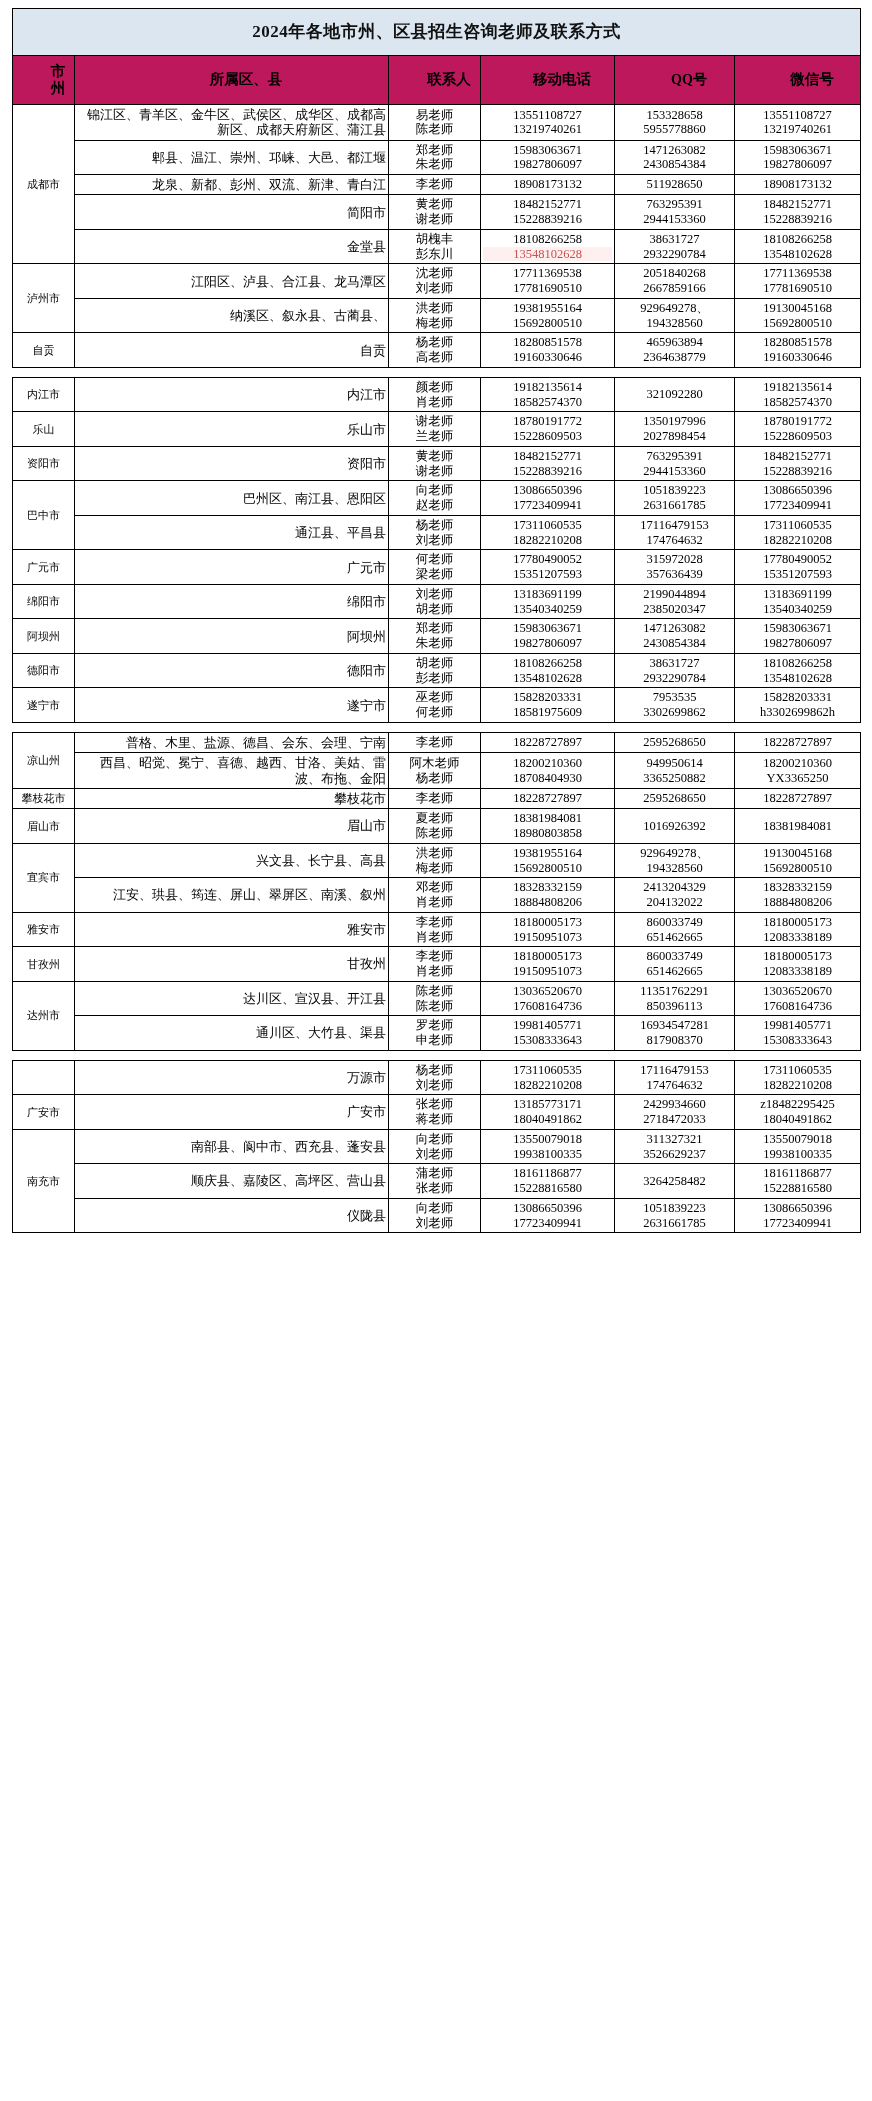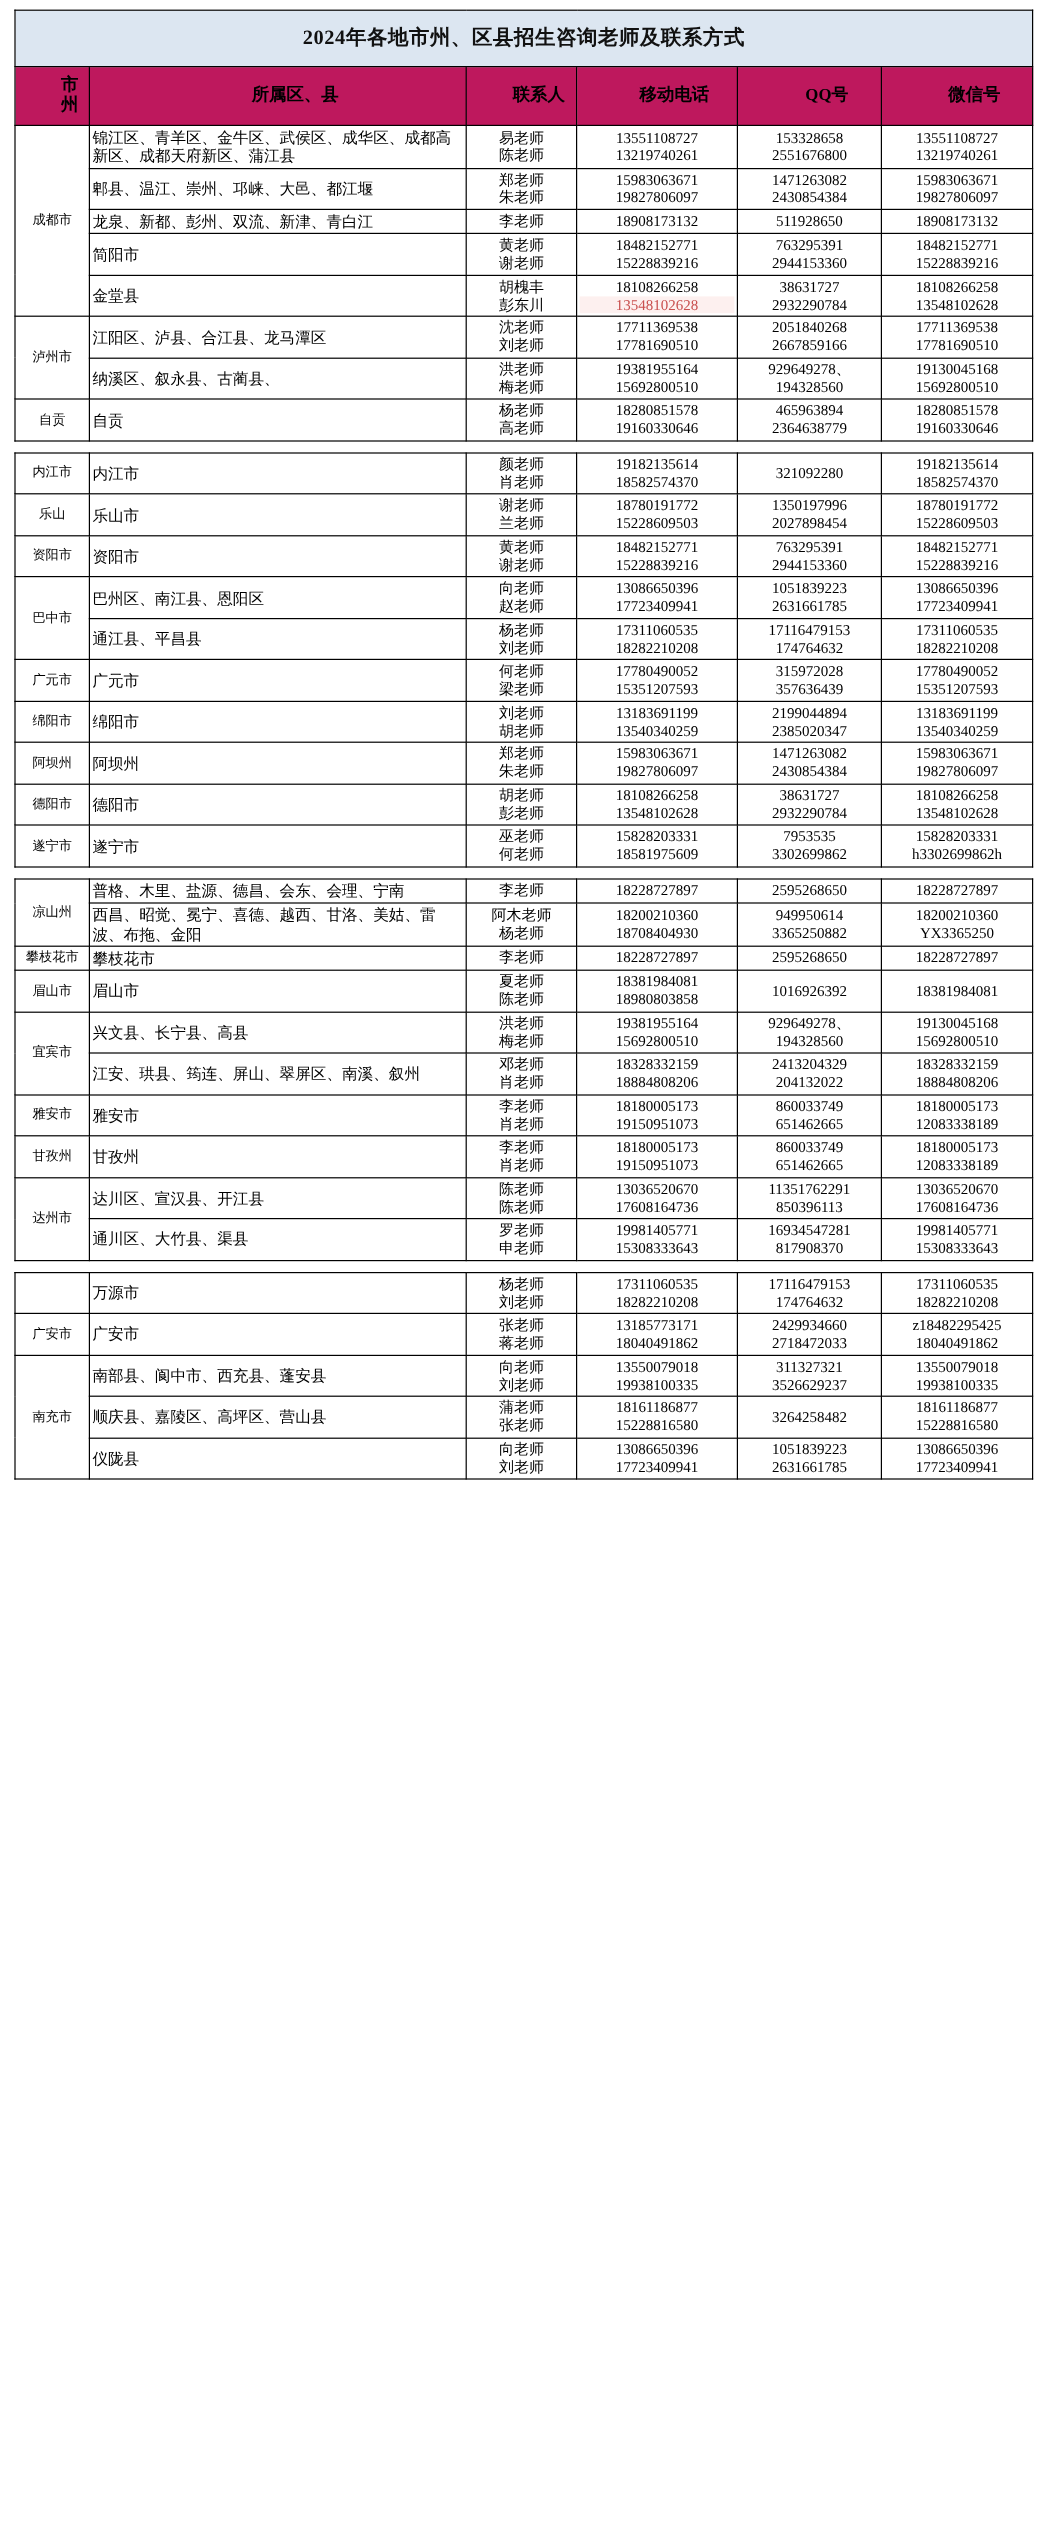--- a/index.html
+++ b/index.html
@@ -63,21 +63,21 @@
   tr.head-row th.qq-head { font-size: 14px; }
 
   td.city {
     font-size: 11px;
   }
   td.area {
     font-size: 13px;
     padding-left: 5px;
     padding-right: 5px;
   }
-  td.area.wrapcell { text-align: left; font-family: Liberation Serif, serif; }
+  td.area.wrapcell { text-align: right; font-family: Liberation Serif, serif; }
   td.person, td.phone, td.qq, td.wechat {
     font-size: 12.5px;
   }
   td.phone, td.qq, td.wechat {
     font-family: "Liberation Serif", "DejaVu Serif", serif;
     font-size: 12.5px;
   }
   .two-line { display: block; }
   .hl {
     color: #c9504f;
@@ -123,21 +123,21 @@
           <td class="person">
             <span class="two-line">易老师</span>
             <span class="two-line">陈老师</span>
           </td>
           <td class="phone">
             <span class="two-line">13551108727</span>
             <span class="two-line">13219740261</span>
           </td>
           <td class="qq">
             <span class="two-line">153328658</span>
-            <span class="two-line">2551676800</span>
+            <span class="two-line">5955778860</span>
           </td>
           <td class="wechat">
             <span class="two-line">13551108727</span>
             <span class="two-line">13219740261</span>
           </td>
         </tr>
         <tr>
           <td class="area wrapcell">郫县、温江、崇州、邛崃、大邑、都江堰</td>
           <td class="person">
             <span class="two-line">郑老师</span>

